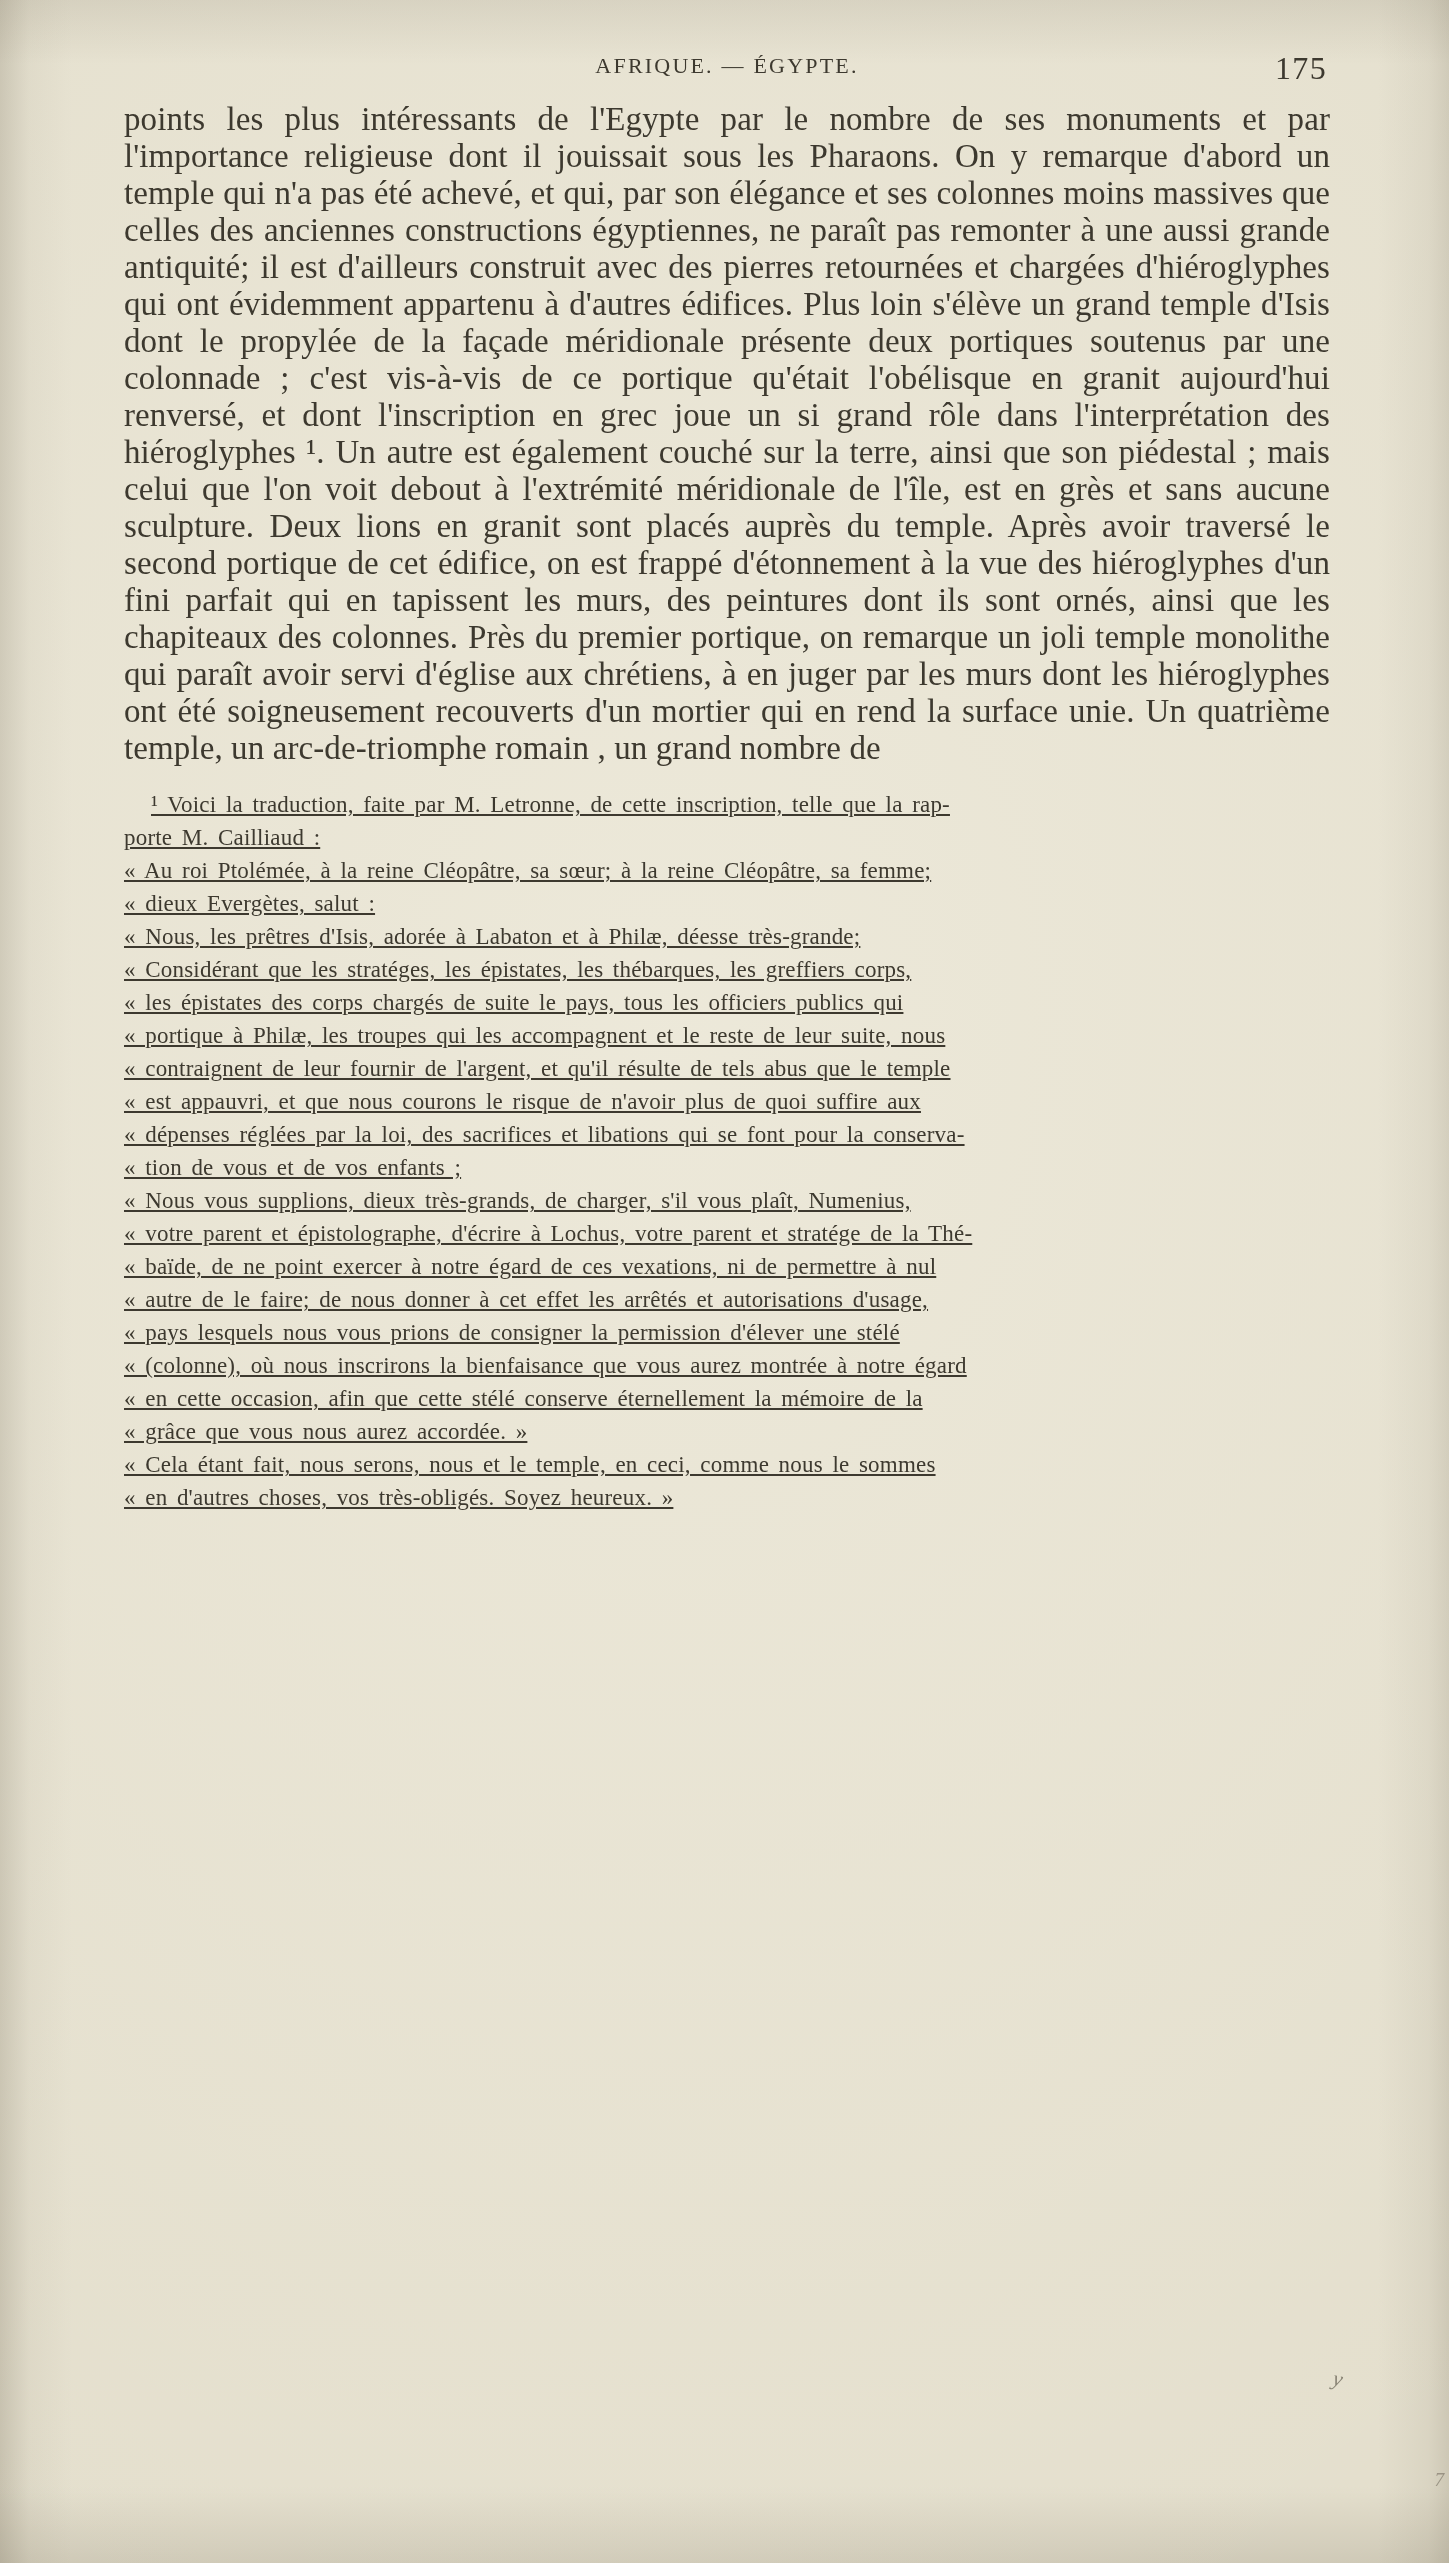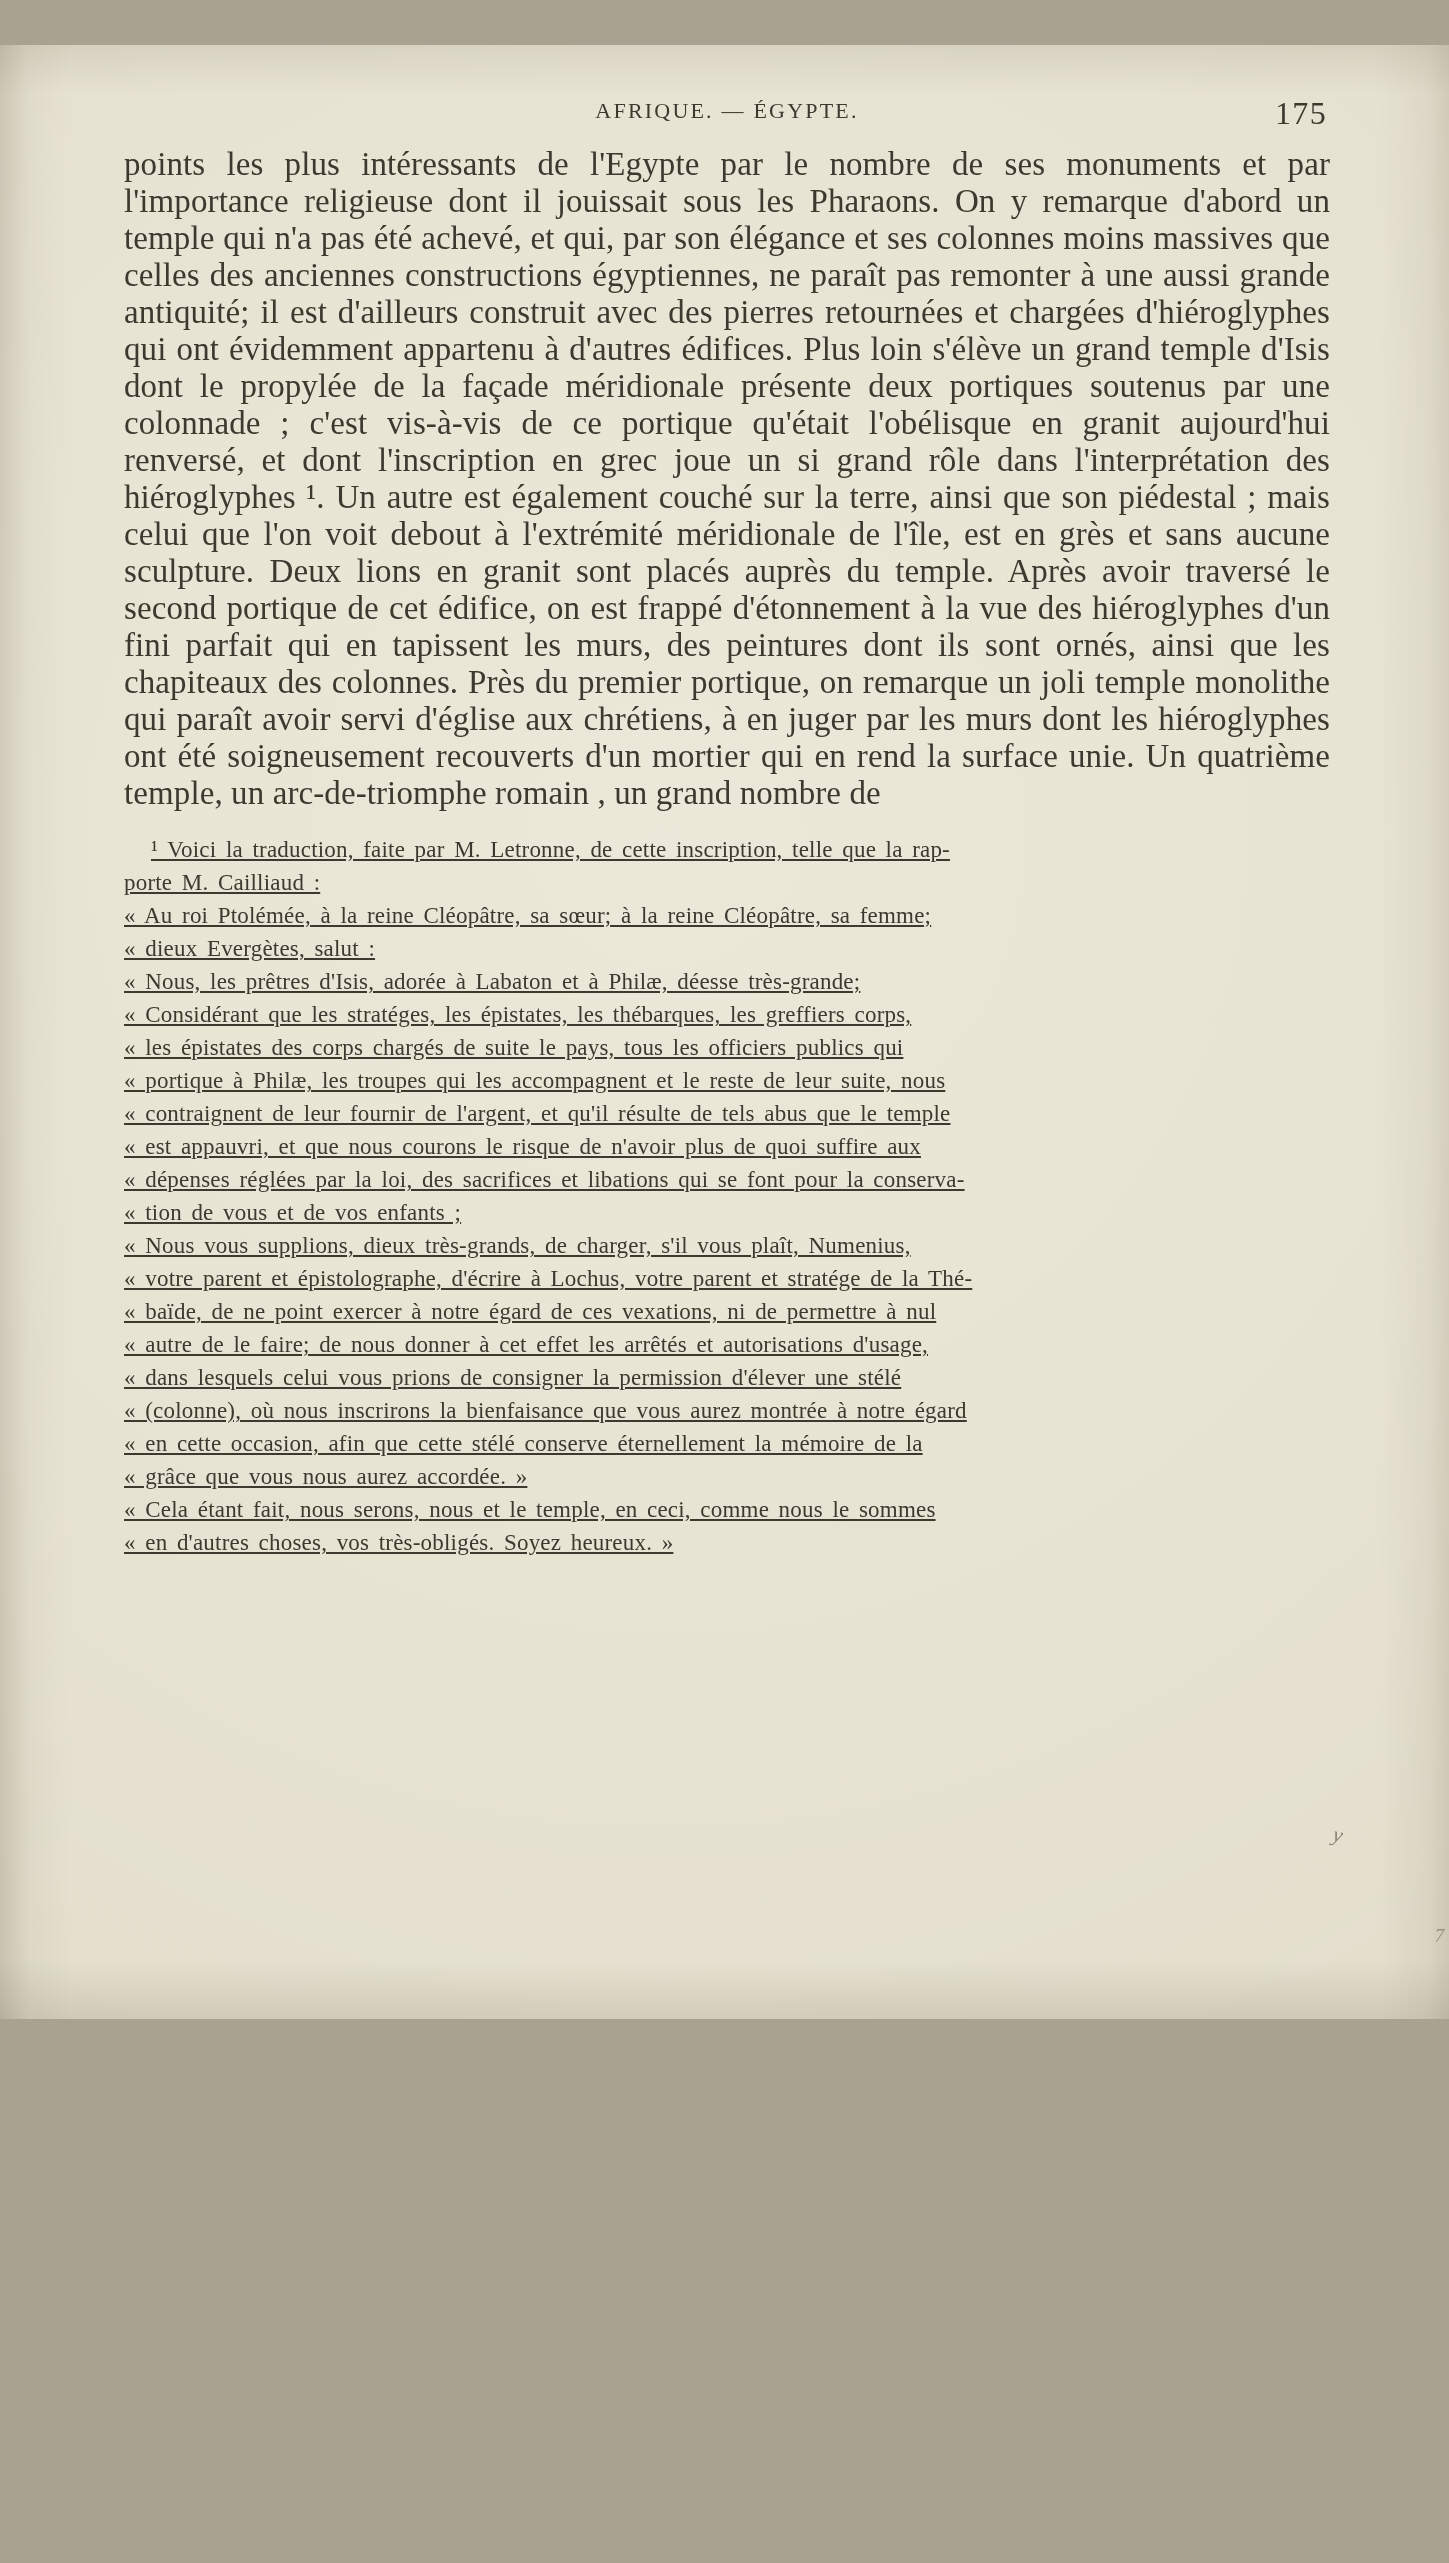--- a/index.html
+++ b/index.html
@@ -3,30 +3,29 @@
 <meta charset="utf-8">
 <style>
   html, body {
     margin: 0;
     padding: 0;
     background: #a9a291;
   }
   .page {
     position: relative;
     width: 1450px;
-    height: 1974px;
+    height: 2563px;
     overflow: hidden;
     font-family: "Liberation Serif", "DejaVu Serif", serif;
     color: #3d392f;
     background:
       radial-gradient(ellipse 150% 110% at 46% 40%, rgba(252,250,240,0.35) 0%, rgba(252,250,240,0) 62%),
       linear-gradient(90deg, rgba(82,72,52,0.20) 0%, rgba(82,72,52,0.05) 2%, rgba(82,72,52,0) 5%, rgba(82,72,52,0) 95%, rgba(82,72,52,0.07) 98.5%, rgba(82,72,52,0.16) 100%),
       linear-gradient(180deg, rgba(82,72,52,0.12) 0%, rgba(82,72,52,0) 2.5%, rgba(82,72,52,0) 97%, rgba(82,72,52,0.14) 100%),
       #e4dfcd;
-    margin-top: 45px;
   }
   .content {
     padding: 53px 120px 0 124px;
   }
   .running-header {
     position: relative;
     height: 39px;
   }
   .header-title {
     position: absolute;
@@ -107,21 +106,21 @@
       <p>« les épistates des corps chargés de suite le pays, tous les officiers publics qui</p>
       <p>« portique à Philæ, les troupes qui les accompagnent et le reste de leur suite, nous</p>
       <p>« contraignent de leur fournir de l'argent, et qu'il résulte de tels abus que le temple</p>
       <p>« est appauvri, et que nous courons le risque de n'avoir plus de quoi suffire aux</p>
       <p>« dépenses réglées par la loi, des sacrifices et libations qui se font pour la conserva-</p>
       <p>« tion de vous et de vos enfants ;</p>
       <p>« Nous vous supplions, dieux très-grands, de charger, s'il vous plaît, Numenius,</p>
       <p>« votre parent et épistolographe, d'écrire à Lochus, votre parent et stratége de la Thé-</p>
       <p>« baïde, de ne point exercer à notre égard de ces vexations, ni de permettre à nul</p>
       <p>« autre de le faire; de nous donner à cet effet les arrêtés et autorisations d'usage,</p>
-      <p>« dans lesquels celui vous prions de consigner la permission d'élever une stélé</p>
+      <p>« pays lesquels nous vous prions de consigner la permission d'élever une stélé</p>
       <p>« (colonne), où nous inscrirons la bienfaisance que vous aurez montrée à notre égard</p>
       <p>« en cette occasion, afin que cette stélé conserve éternellement la mémoire de la</p>
       <p>« grâce que vous nous aurez accordée. »</p>
       <p>« Cela étant fait, nous serons, nous et le temple, en ceci, comme nous le sommes</p>
       <p>« en d'autres choses, vos très-obligés. Soyez heureux. »</p>
     </section>
 
   </div>
 
   <span class="ink-mark ink-mark-flourish">y</span>

